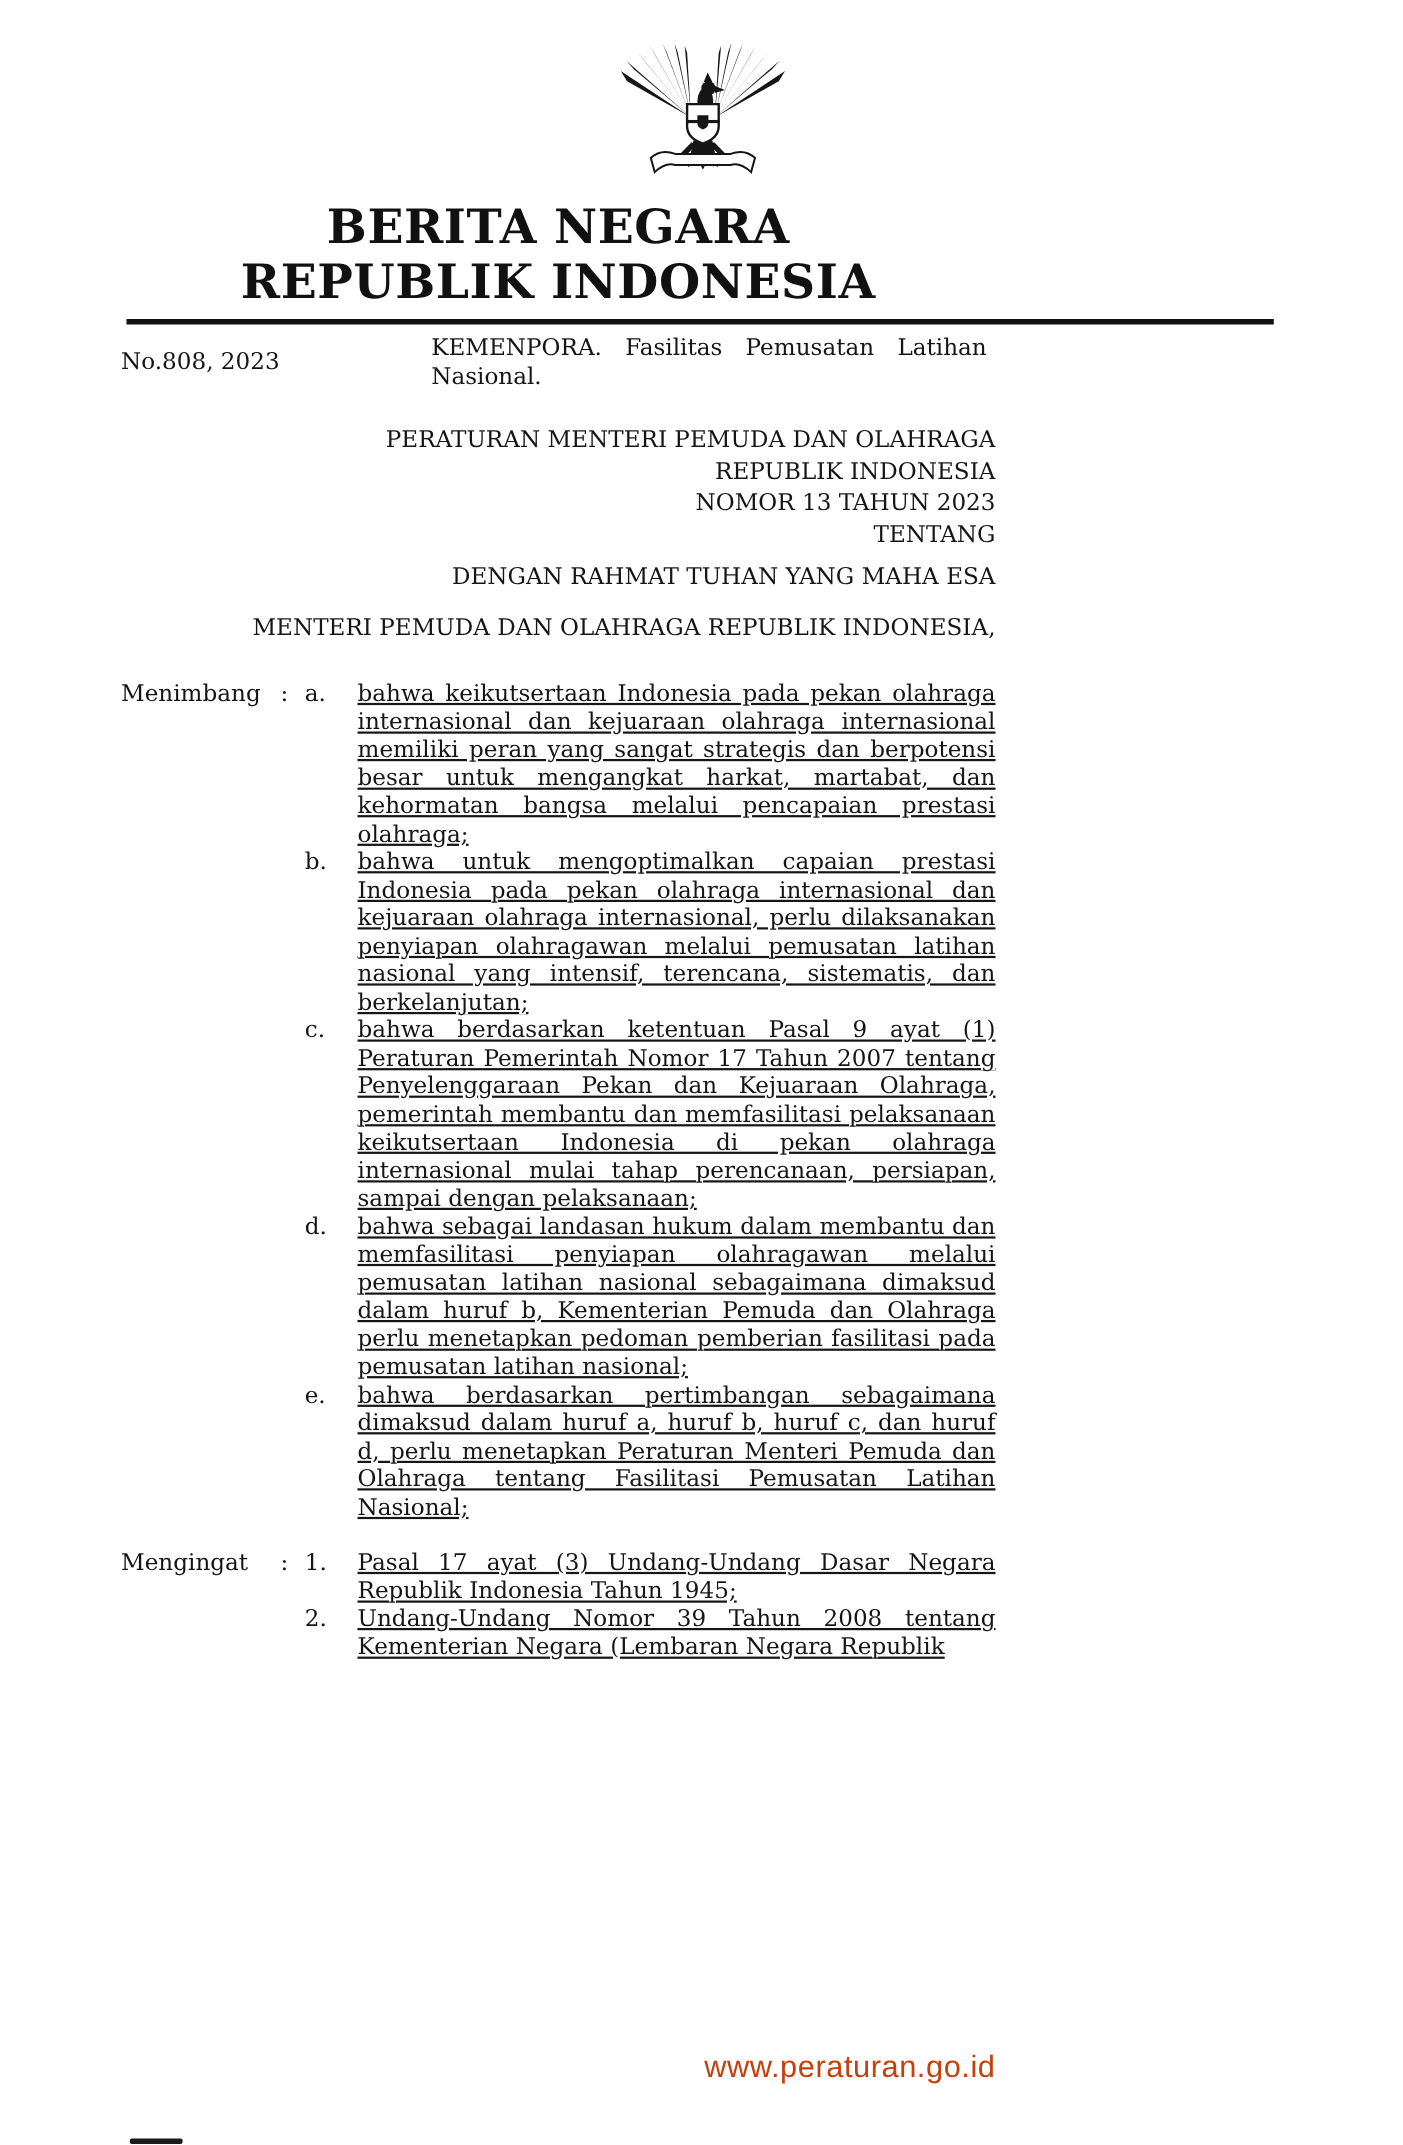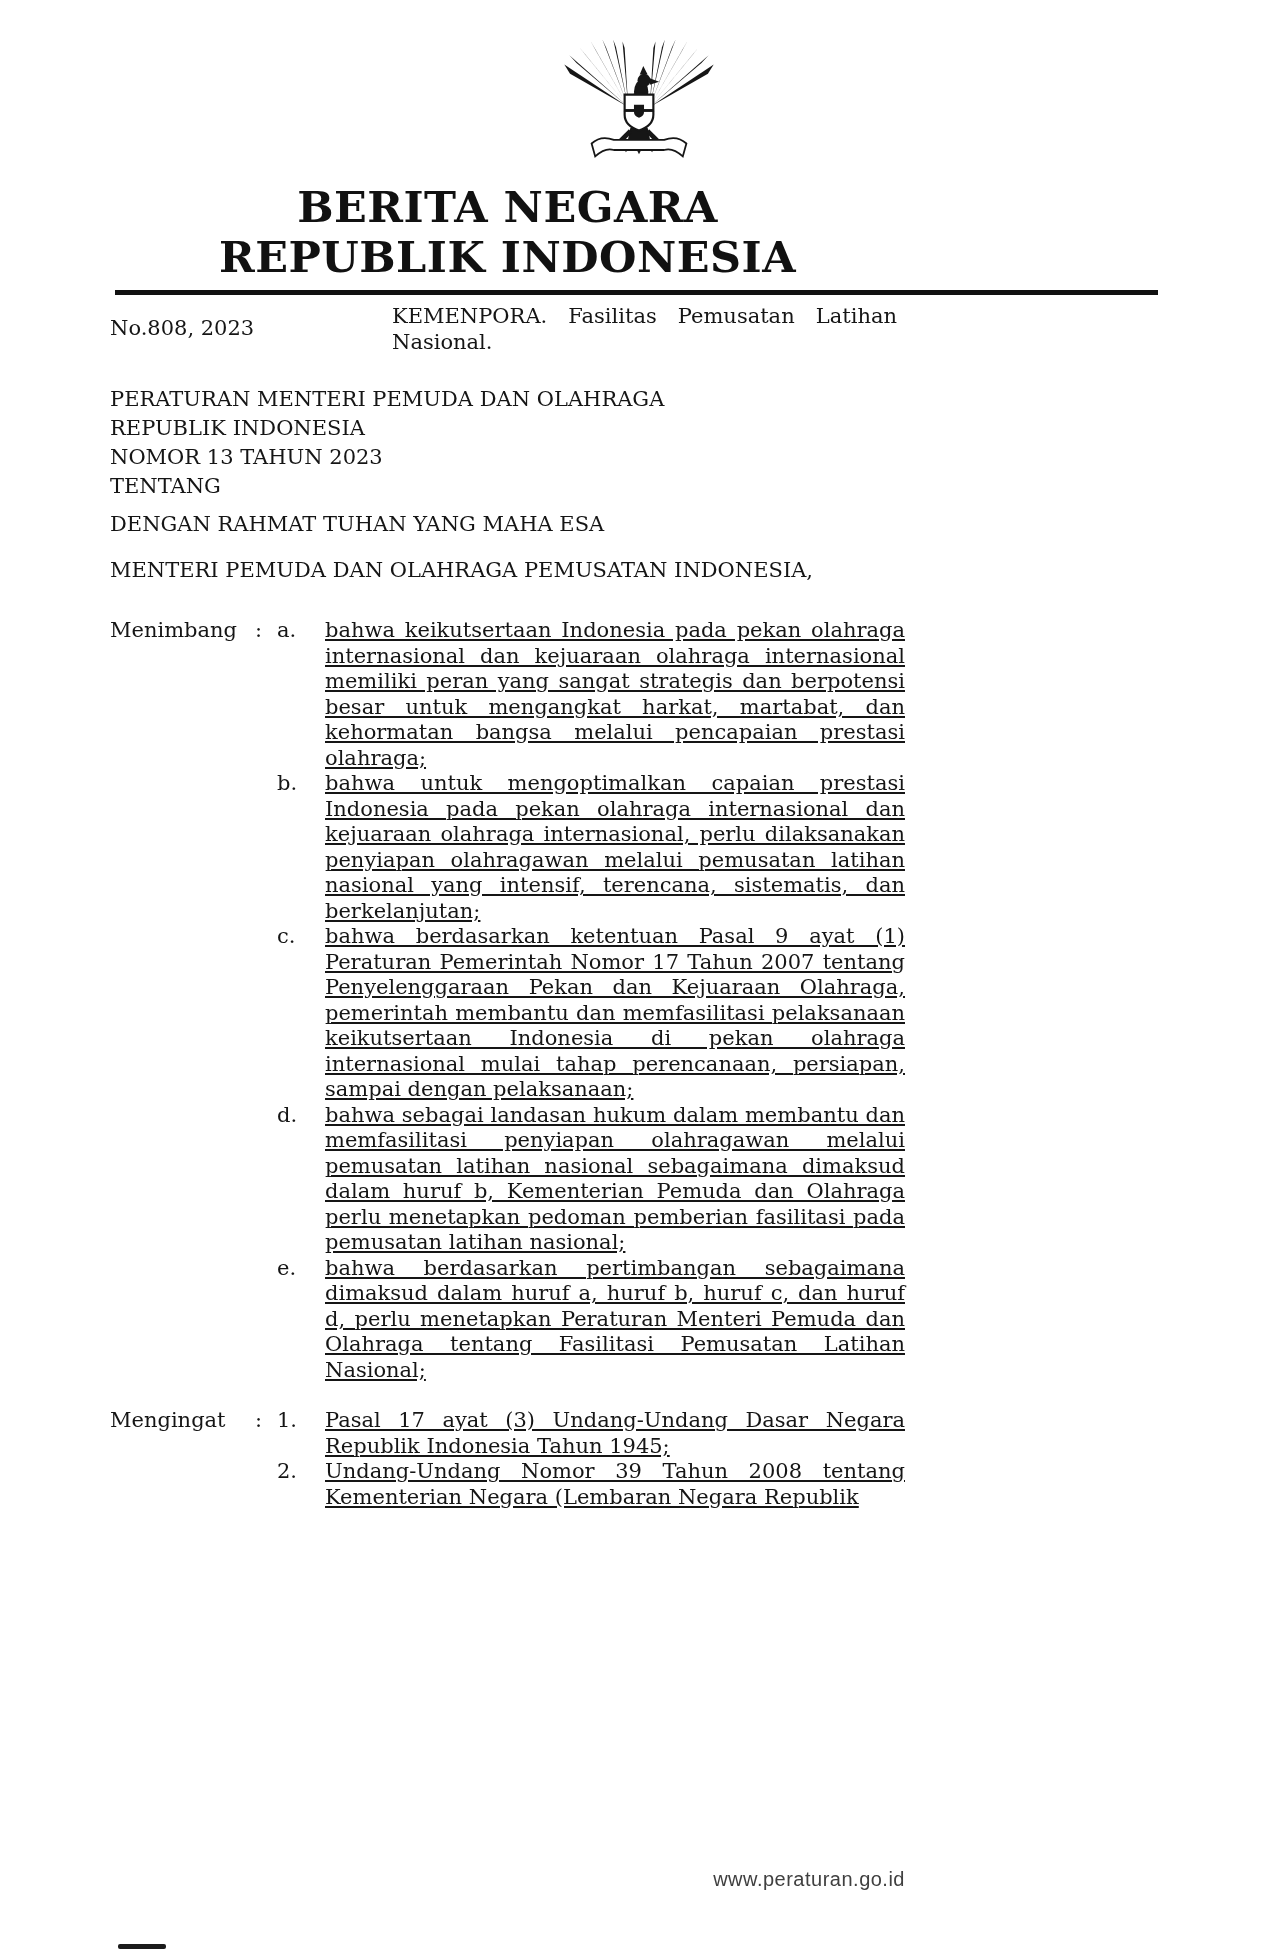--- a/index.html
+++ b/index.html
@@ -27,36 +27,36 @@
     font-weight:700; font-size:43px; line-height:50px;
     letter-spacing:0.5px; color:#111;
   }
   .rule {
     position:absolute; left:115px; top:290px;
     width:1043px; height:5px; background:#111;
   }
   .header-row { display:flex; margin-top:22px; }
   .doc-number { width:282px;margin-top:12px; }
   .subject { width:505px; text-align:justify; }
-  .title-block { margin-top:30px; text-align:left; line-height:29px; }
+  .title-block { margin-top:30px; text-align:right; line-height:29px; }
   .tb-line { }
   .tb-invocation { margin-top:9px; }
   .tb-authority { margin-top:17px; }
   .clause { display:flex; margin-top:33px; align-items:flex-start;justify-content:space-between; }
   .clause-mengingat { margin-top:25px; }
   .clause-label { width:145px; flex:none; }
   .clause-colon { width:22px; flex:none; }
   .clause-items { flex:1; min-width:0; }
   .item { display:flex; align-items:flex-start; }
   .item-marker { width:48px; flex:none; }
   .item-text { flex:1; text-align:justify; text-align-last:left;text-decoration:underline; }
   .watermark {
     position:absolute; right:370px; bottom:55px;
     font-family:"Liberation Sans",sans-serif;
-    font-size:20px; line-height:32px; color:#404040;
+    font-size:28px; line-height:32px; color:#c2410c;
     letter-spacing:0.5px;
   }
   .scan-artifact {
     position:absolute; left:118px; bottom:1px;
     width:48px; height:5px; background:#1b1b1b; border-radius:2px;
   }
 </style>
 </head>
 <body>
 
@@ -116,21 +116,21 @@
       <div class="doc-number">No.808, 2023</div>
       <div class="subject">KEMENPORA. Fasilitas Pemusatan Latihan Nasional.</div>
     </div>
 
     <div class="title-block">
       <div class="tb-line">PERATURAN MENTERI PEMUDA DAN OLAHRAGA</div>
       <div class="tb-line">REPUBLIK INDONESIA</div>
       <div class="tb-line">NOMOR 13 TAHUN 2023</div>
       <div class="tb-line">TENTANG</div>
       <div class="tb-line tb-invocation">DENGAN RAHMAT TUHAN YANG MAHA ESA</div>
-      <div class="tb-line tb-authority">MENTERI PEMUDA DAN OLAHRAGA PEMUSATAN INDONESIA,</div>
+      <div class="tb-line tb-authority">MENTERI PEMUDA DAN OLAHRAGA REPUBLIK INDONESIA,</div>
     </div>
 
     <div class="clause">
       <div class="clause-label">Menimbang</div>
       <div class="clause-colon">:</div>
       <div class="clause-items">
         <div class="item">
           <div class="item-marker">a.</div>
           <div class="item-text">bahwa keikutsertaan Indonesia pada pekan olahraga internasional dan kejuaraan olahraga internasional memiliki peran yang sangat strategis dan berpotensi besar untuk mengangkat harkat, martabat, dan kehormatan bangsa melalui pencapaian prestasi olahraga;</div>
         </div>

